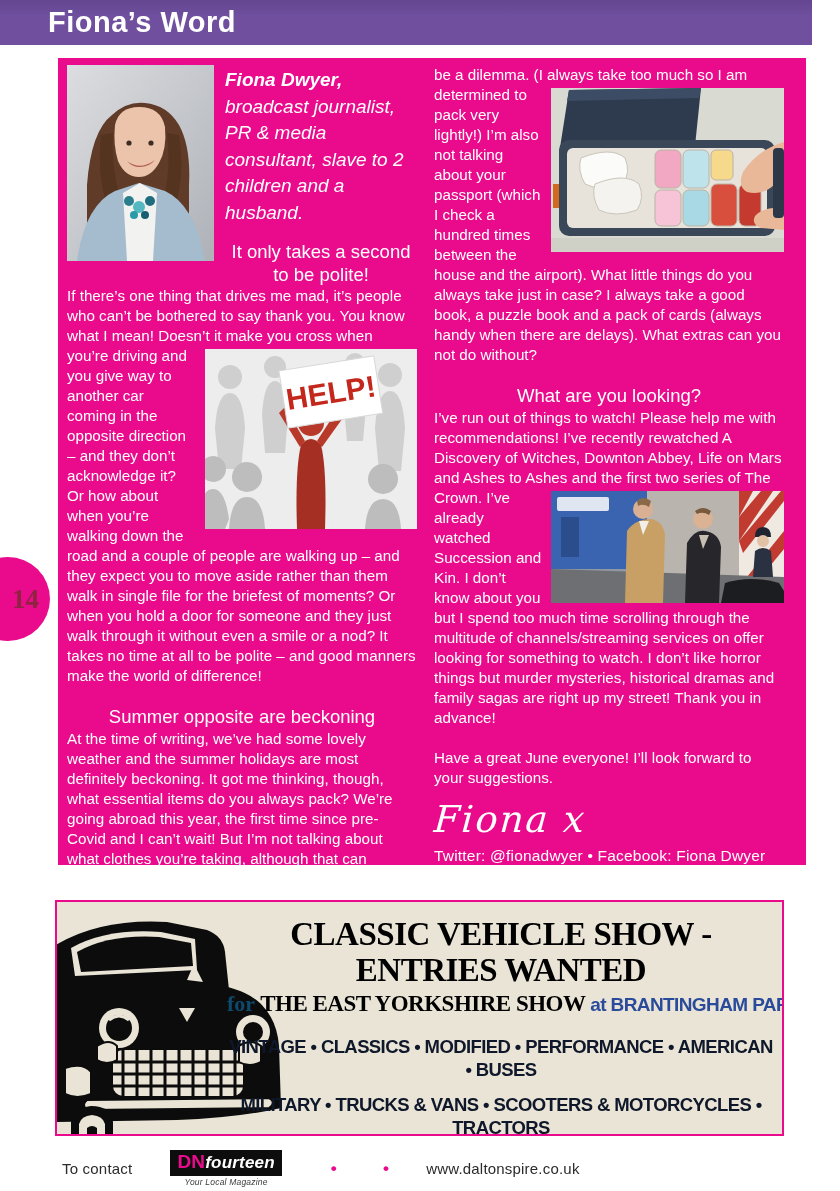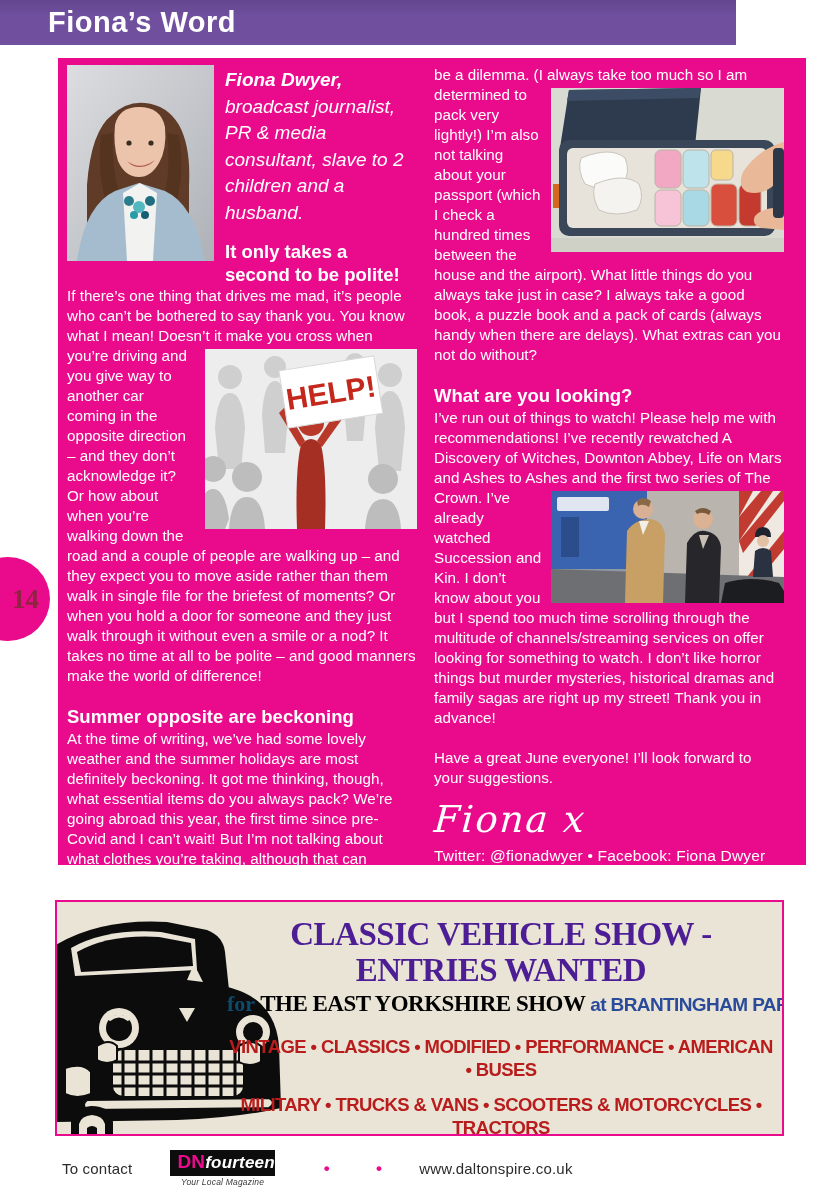--- a/index.html
+++ b/index.html
@@ -6,21 +6,21 @@
   html,body { width: 840px; height: 1191px; }
   body {
     position: relative;
     background: #ffffff;
     font-family: "Liberation Sans", sans-serif;
     overflow: hidden;
   }
 
   
   .header-bar {
-    position: absolute; left: 0; top: 0; width: 736px; height: 45px;
+    position: absolute; left: 0; top: 0; width: 812px; height: 45px;
     background: linear-gradient(180deg, #63468f 0%, #6f4f9e 35%, #6f4f9e 100%);
     display: flex; align-items: center;
   }
   .header-title {
     color: #fff; font-weight: bold; font-size: 29px; letter-spacing: .5px;
     padding-left: 48px;
   }
 
   
   .page-circle {
@@ -44,22 +44,23 @@
 
   .fiona-photo { float: left; width: 147px; height: 196px; margin: 0 11px 5px 0; }
   .fiona-photo svg { display:block; width:100%; height:100%; }
 
   .byline {
     font-style: italic; font-size: 19px; line-height: 26.5px; padding-top: 2px;
   }
   .byline b { font-weight: bold; }
 
   .sec-heading {
-    font-weight: bold; font-size: 18.5px; line-height: 22.5px;
+    font-weight: normal; font-size: 18.5px; line-height: 22.5px;
     margin-top: 15px !important;
+    text-align: center;
   }
   .sec-heading.gap { margin-top: 20px !important; }
 
   .float-img { float: right; }
   .float-img svg { display: block; width: 100%; height: 100%; }
   .help-img     { width: 212px; height: 180px; margin: 3px 0 4px 9px; }
   .suitcase-img { width: 233px; height: 164px; margin: 3px 0 4px 9px; }
   .tv-img       { width: 233px; height: 112px; margin: 3px 0 4px 9px; }
 
   .signoff { margin-top: 20px !important; }
@@ -75,44 +76,44 @@
     position: absolute; left: 55px; top: 900px; width: 729px; height: 236px;
     background: #e9e4d5; border: 2px solid #ea0b8c; overflow: hidden;
   }
   .car-illo { position: absolute; left: 0; bottom: -6px; width: 268px; height: 228px; }
   .car-illo svg { display:block; width: 100%; height: 100%; }
   .ad-text {
     position: absolute; left: 170px; top: 14px; width: 548px; text-align: center;
   }
   .ad-line1 {
     font-family: "Liberation Serif", serif; font-weight: bold;
-    color: #4c1d95; font-size: 33px; letter-spacing: -0.5px; line-height: 36px;
+    color: #000000; font-size: 33px; letter-spacing: -0.5px; line-height: 36px;
   }
   .ad-line2 { margin-top: 3px; line-height: 26px; white-space: nowrap; }
   .ad-line2 .for  { font-family: "Liberation Serif", serif; font-weight: bold; color: #0c4a6e; font-size: 22px; }
   .ad-line2 .event{ font-family: "Liberation Serif", serif; font-weight: bold; color: #000000; font-size: 23px; letter-spacing: -0.5px; }
   .ad-line2 .loc  { font-weight: bold; color: #2a4b9b; font-size: 19px; letter-spacing: -0.6px; }
   .ad-line3, .ad-line4 {
-    font-weight: bold; color: #b91c1c; font-size: 18.5px; letter-spacing: -0.6px;
+    font-weight: bold; color: #0f172a; font-size: 18.5px; letter-spacing: -0.6px;
     line-height: 23px;
   }
   .ad-line3 { margin-top: 16px; }
   .ad-line4 { margin-top: 12px; }
 
   
   .footer {
     position: absolute; left: 62px; top: 1150px; width: 716px;
     display: flex; align-items: center; font-size: 15px; color: #2b2b2b;
     letter-spacing: .2px;
     gap: 28px;
   }
   .footer .sep { color: #ea0b8c; font-size: 17px; margin: 0 9px; font-weight: bold; }
   .logo-wrap { margin: 0 12px 0 10px; text-align: center; }
   .logo-box {
-    background: #0d0d0d; color: #fff; padding: 2px 0 3px 7px;
+    background: #0d0d0d; color: #fff; padding: 2px 7px 3px 7px;
     display: inline-block; line-height: 20px;
   }
   .logo-box .dn { color: #ea0b8c; font-weight: bold; font-size: 19px; }
   .logo-box .fourteen { color: #fff; font-style: italic; font-weight: bold; font-size: 17px; }
   .logo-tagline { font-style: italic; font-size: 8.5px; color: #3a3a3a; margin-top: 1px; }
 </style>
 </head>
 <body>
 
 <div class="header-bar">

